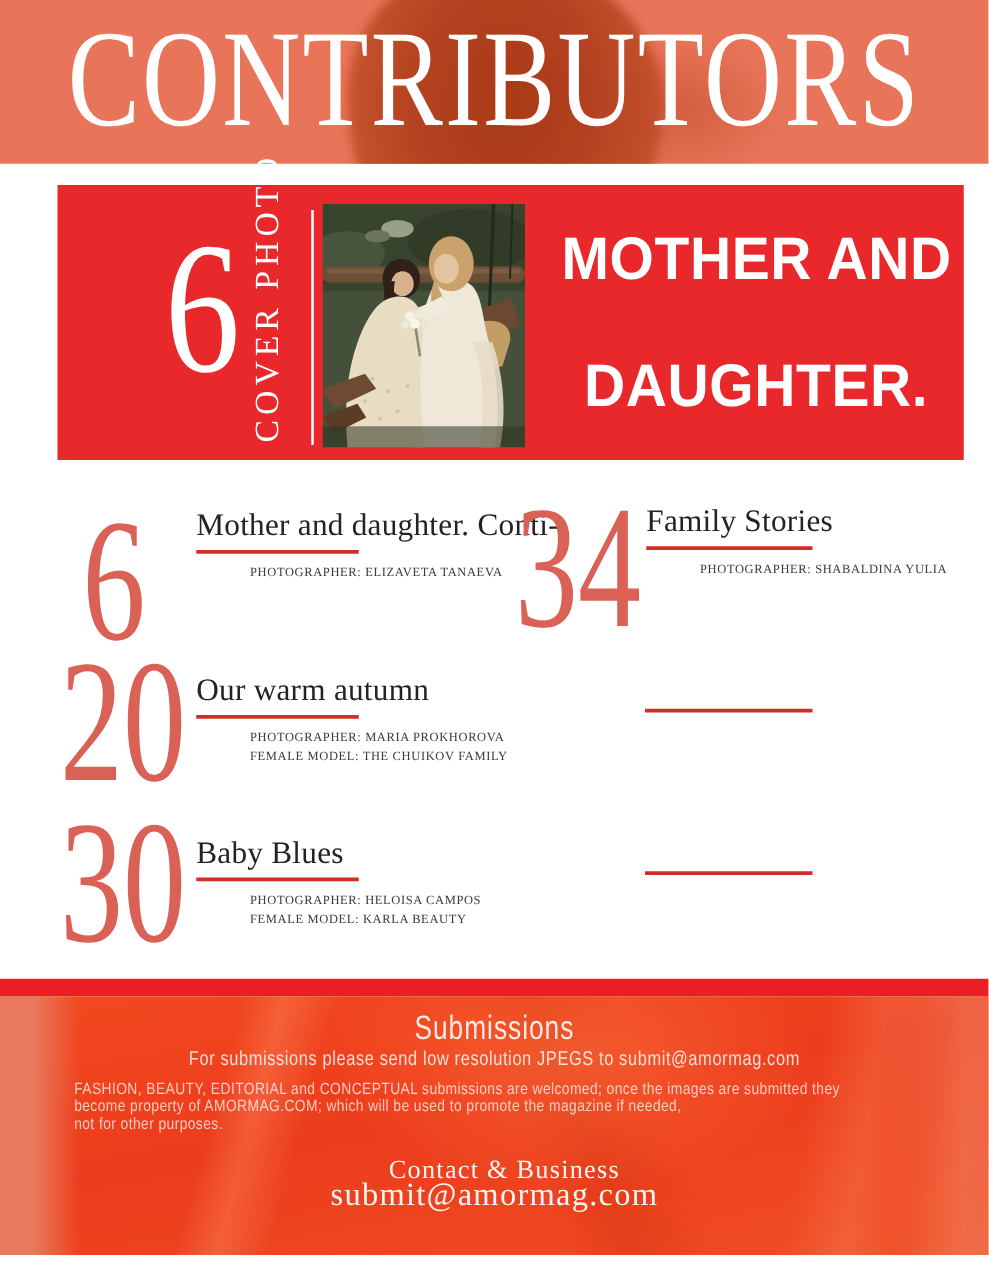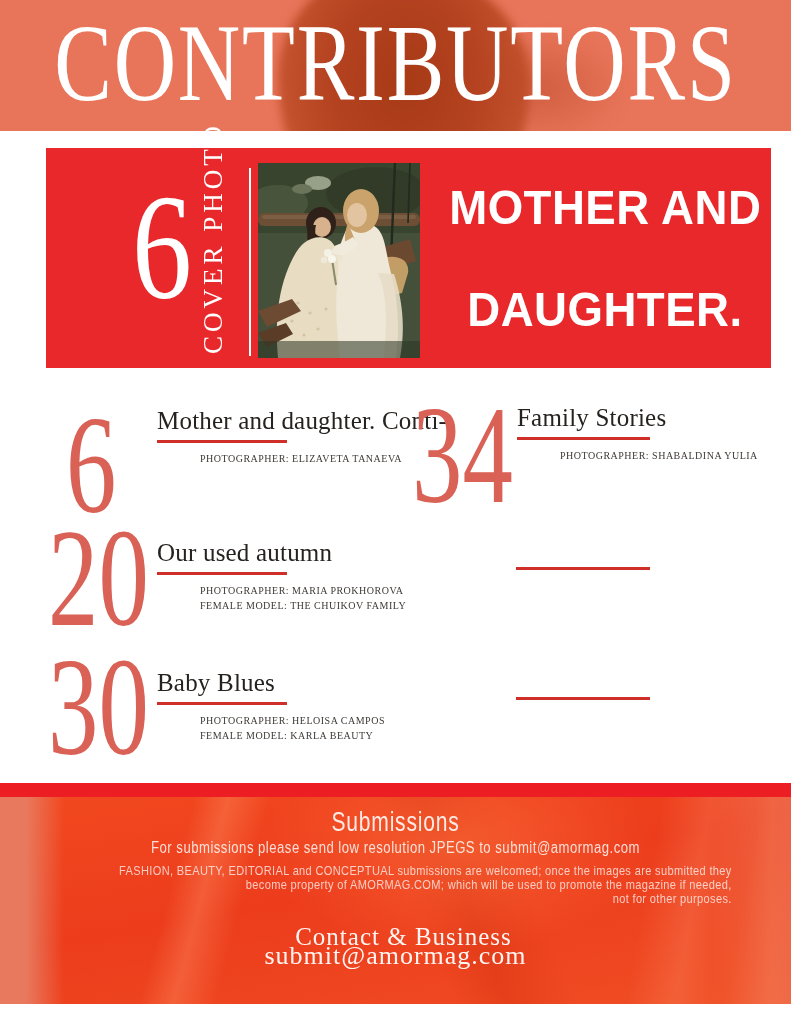--- a/index.html
+++ b/index.html
@@ -50,24 +50,24 @@
       radial-gradient(ellipse 280px 150px at 58% 24%,rgba(255,122,66,.5),rgba(255,122,66,0) 70%),
       linear-gradient(105deg,rgba(255,160,120,0) 23%,rgba(255,150,105,.35) 27%,rgba(255,150,105,0) 32%),
       linear-gradient(68deg,rgba(205,45,12,0) 52%,rgba(205,45,12,.32) 58%,rgba(205,45,12,0) 66%),
       linear-gradient(100deg,rgba(255,180,140,0) 80%,rgba(255,170,130,.22) 86%,rgba(255,170,130,0) 92%),
       linear-gradient(170deg,#F2491F 0%,#EC3C1C 45%,#F04E24 100%);}
   .f-center{position:absolute;left:0;right:0;text-align:center;color:#ffffff;white-space:nowrap;}
   .submissions-heading{top:10px;font-family:"Liberation Sans",sans-serif;font-size:27px;
     letter-spacing:1px;color:rgba(255,255,255,.88);transform:scaleX(0.78);}
   .submissions-line{top:42px;font-family:"Liberation Sans",sans-serif;font-size:16px;
     letter-spacing:0.6px;color:rgba(255,255,255,.82);transform:scaleX(0.82);}
-  .fine-print{position:absolute;left:0;right:0;top:67px;text-align:right;}
+  .fine-print{position:absolute;left:0;right:0;top:67px;text-align:left;}
   .fine-print-line{font-family:"Liberation Sans",sans-serif;font-size:13px;line-height:14px;
     letter-spacing:0.4px;color:rgba(255,255,255,.72);transform:scaleX(0.85);white-space:nowrap;}
-  .contact-heading{top:126px;font-size:25px;letter-spacing:1px;color:rgba(255,255,255,.95);padding-left:16px;}
+  .contact-heading{top:126px;font-size:21px;letter-spacing:1px;color:rgba(255,255,255,.95);padding-left:16px;}
   .contact-email{top:144px;font-size:26px;letter-spacing:1px;color:rgba(255,255,255,.95);
     text-decoration:none;display:block;}
 </style>
 </head>
 <body>
 
 <div class="page">
 
   <header class="banner">
     <div class="head-blob"></div>
@@ -150,21 +150,21 @@
         <div class="toc-credits">
           <div class="toc-credit">PHOTOGRAPHER: SHABALDINA YULIA</div>
           <div class="toc-credit"></div>
         </div>
       </div>
     </div>
 
     <div>
       <span class="toc-number" style="left:48px;top:508px;">20</span>
       <div class="toc-body" style="left:157px;top:540px;">
-        <h3 class="toc-title">Our used autumn</h3>
+        <h3 class="toc-title">Our warm autumn</h3>
         <div class="toc-rule" style="width:130px;"></div>
         <div class="toc-credits">
           <div class="toc-credit">PHOTOGRAPHER: MARIA PROKHOROVA</div>
           <div class="toc-credit">FEMALE MODEL: THE CHUIKOV FAMILY</div>
         </div>
       </div>
     </div>
 
     <div>
       <span class="toc-number" style="left:48px;top:637px;">30</span>

